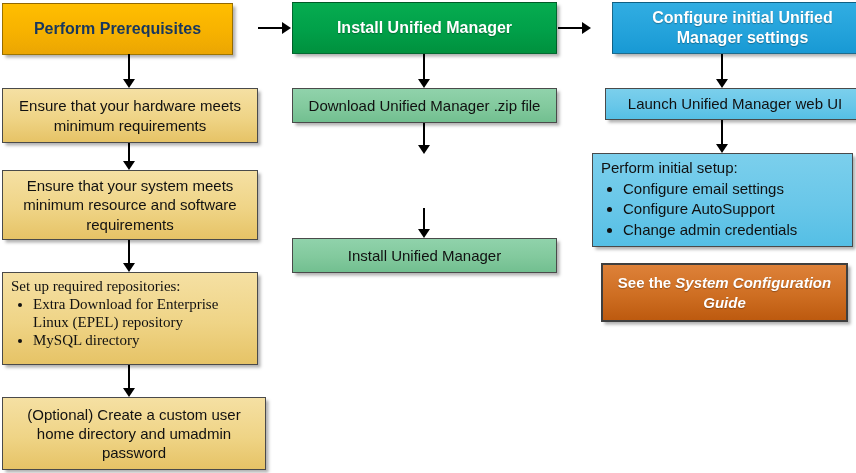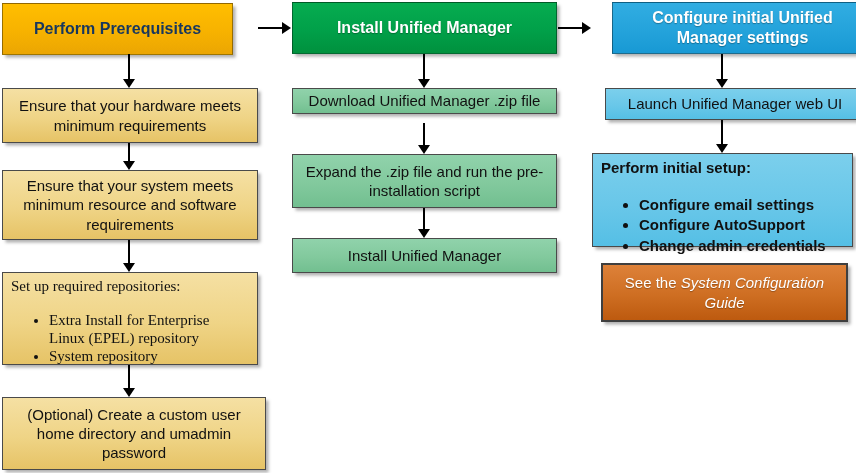--- a/index.html
+++ b/index.html
@@ -11,24 +11,24 @@
     text-align:center;box-shadow:2.5px 2.5px 3px rgba(130,130,130,0.65);}
   .hdr{font-weight:bold;font-size:16px;line-height:1.25;border:1px solid rgba(0,0,0,0.38);padding:2px 8px;}
   .hdr-gold{background:linear-gradient(180deg,#FFBE00 0%,#F7B200 55%,#EBA602 100%);color:#17375E;}
   .hdr-green{background:linear-gradient(180deg,#06AC50 0%,#01a049 55%,#00913E 100%);color:#fff;text-shadow:0 1px 1px rgba(0,0,0,0.3);}
   .hdr-blue{background:linear-gradient(180deg,#31ADE2 0%,#24A3DB 55%,#1899D4 100%);color:#fff;text-shadow:0 1px 1px rgba(0,0,0,0.3);margin-left:20px;}
   .box{font-size:15px;line-height:1.28;border:1px solid #4A4A4A;padding:3px 8px;}
   .box-yellow{background:linear-gradient(180deg,#F5E0A3 0%,#EFD486 55%,#E6C366 100%);}
   .box-green{background:linear-gradient(180deg,#90D2AB 0%,#82C99D 55%,#72BF90 100%);}
   .box-blue{background:linear-gradient(180deg,#7BCFEC 0%,#69C7E9 55%,#55BFE5 100%);}
   .box-orange{background:linear-gradient(180deg,#DD8139 0%,#CE6E22 55%,#BD5A0F 100%);
-    color:#fff;font-weight:normal;border:2px solid #3F3F3F;text-shadow:0 1px 1px rgba(0,0,0,0.3);}
+    color:#fff;font-weight:bold;border:2px solid #3F3F3F;text-shadow:0 1px 1px rgba(0,0,0,0.3);}
   .box-list{display:block;text-align:left;align-items:flex-start;justify-content:flex-start;}
   .box-list .list-title{display:block;}
-  .box-list ul{margin:16px;padding:0 0 0 22px;list-style:disc;}
+  .box-list ul{margin:0;padding:0 0 0 22px;list-style:disc;}
   .lh-tight{line-height:1.2;padding-top:4px;font-family:Liberation Serif, serif;}
   .lh-roomy{line-height:1.38;padding-top:4px;}
   .arrow-v{position:absolute;width:2px;background:#000;}
   .arrow-v::after{content:"";position:absolute;bottom:-9px;left:-5px;width:0;height:0;
     border-left:6px solid transparent;border-right:6px solid transparent;border-top:9px solid #000;}
   .arrow-h{position:absolute;height:2px;background:#000;}
   .arrow-h::after{content:"";position:absolute;right:-9px;top:-5px;width:0;height:0;
     border-top:6px solid transparent;border-bottom:6px solid transparent;border-left:9px solid #000;}
   .em{font-style:italic;}
 </style>
@@ -39,49 +39,48 @@
 
   <div class="node hdr hdr-gold" style="left:2px;top:3px;width:231px;height:52px;">Perform Prerequisites</div>
 
   <div class="node box box-yellow" style="left:2px;top:88px;width:256px;height:55px;">Ensure that your hardware meets minimum requirements</div>
 
   <div class="node box box-yellow" style="left:2px;top:170px;width:256px;height:70px;">Ensure that your system meets minimum resource and software requirements</div>
 
   <div class="node box box-yellow box-list lh-tight" style="left:2px;top:272px;width:256px;height:93px;">
     <span class="list-title">Set up required repositories:</span>
     <ul>
-      <li>Extra Install for Enterprise Linux (EPEL) repository</li>
-      <li>System repository</li>
+      <li>Extra Download for Enterprise Linux (EPEL) repository</li>
+      <li>MySQL directory</li>
     </ul>
   </div>
 
   <div class="node box box-yellow" style="left:2px;top:397px;width:264px;height:73px;">(Optional) Create a custom user home directory and umadmin password</div>
 
   <div class="arrow-v" style="left:128px;top:54px;height:25px;"></div>
   <div class="arrow-v" style="left:128px;top:143px;height:18px;"></div>
   <div class="arrow-v" style="left:128px;top:240px;height:23px;"></div>
   <div class="arrow-v" style="left:128px;top:365px;height:23px;"></div>
 
   <div class="node hdr hdr-green" style="left:292px;top:2px;width:265px;height:52px;">Install Unified Manager</div>
 
-  <div class="node box box-green" style="left:292px;top:88px;width:265px;height:26px;">Download Unified Manager .zip file</div>
+  <div class="node box box-green" style="left:292px;top:88px;width:265px;height:35px;">Download Unified Manager .zip file</div>
 
-  <div class="node box box-green" style="left:292px;top:154px;width:265px;height:54px;">Expand the .zip file and run the pre-installation script</div>
 
   <div class="node box box-green" style="left:292px;top:238px;width:265px;height:35px;">Install Unified Manager</div>
 
   <div class="arrow-v" style="left:423px;top:54px;height:25px;"></div>
   <div class="arrow-v" style="left:423px;top:123px;height:22px;"></div>
   <div class="arrow-v" style="left:423px;top:208px;height:21px;"></div>
 
   <div class="node hdr hdr-blue" style="left:592px;top:2px;width:261px;height:52px;">Configure initial Unified Manager settings</div>
 
   <div class="node box box-blue" style="left:593px;top:88px;width:260px;height:32px;margin-left:12px;">Launch Unified Manager web UI</div>
 
-  <div class="node box box-blue box-list lh-roomy" style="left:592px;top:153px;width:261px;height:94px;font-weight:bold;">
+  <div class="node box box-blue box-list lh-roomy" style="left:592px;top:153px;width:261px;height:94px;">
     <span class="list-title">Perform initial setup:</span>
     <ul>
       <li>Configure email settings</li>
       <li>Configure AutoSupport</li>
       <li>Change admin credentials</li>
     </ul>
   </div>
 
   <div class="node box box-orange" style="left:601px;top:263px;width:247px;height:59px;">
     <span><span>See the </span><span class="em">System Configuration Guide</span></span>

